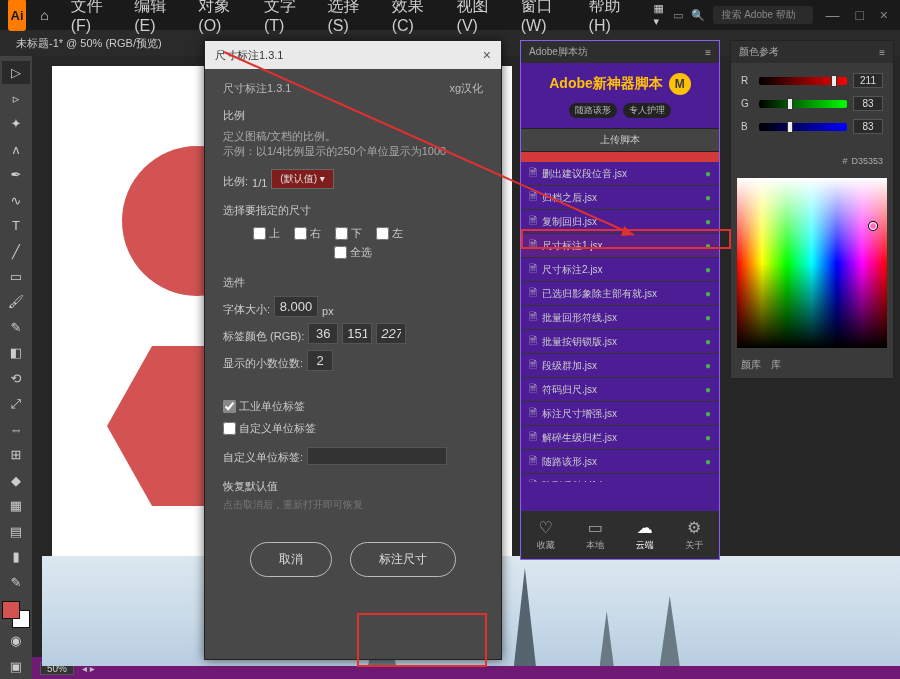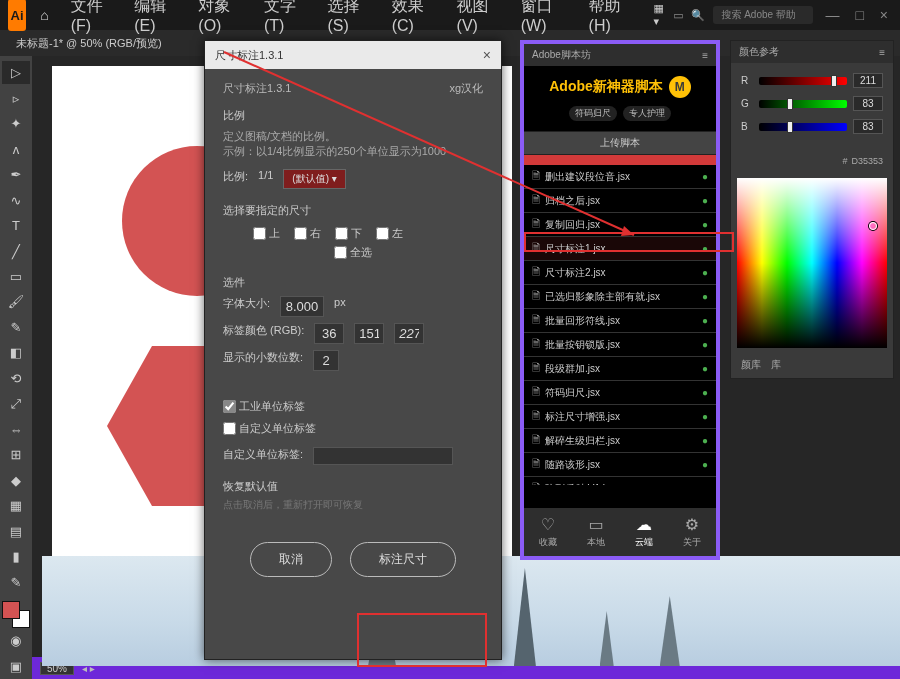--- a/index.html
+++ b/index.html
@@ -29,43 +29,43 @@
 .swatch-pair { margin-top: 6px; position: relative; width: 28px; height: 28px; margin-left: auto; margin-right: auto; }
 .swatch-fg { position: absolute; width: 18px; height: 18px; background: #d35353; border: 1px solid #111; top: 0; left: 0; z-index: 2; }
 .swatch-bg { position: absolute; width: 18px; height: 18px; background: #fff; border: 1px solid #111; bottom: 0; right: 0; }
 
 
 .canvas-wrap { flex: 1; background: #2a2a2a; position: relative; overflow: hidden; }
 .canvas-scroll { position: absolute; top: 0; left: 0; right: 0; bottom: 22px; background: #262626; display: flex; align-items: flex-start; justify-content: flex-start; padding: 10px; }
 .artboard { width: 460px; height: 500px; background: #fff; position: relative; margin-left: 10px; }
 .shape-circle { position: absolute; width: 150px; height: 150px; background: #d35353; border-radius: 50%; top: 80px; left: 70px; }
 .shape-hex { position: absolute; width: 180px; height: 160px; background: #d35353; top: 280px; left: 55px; clip-path: polygon(25% 0%, 75% 0%, 100% 50%, 75% 100%, 25% 100%, 0% 50%); }
-.status-bar { position: absolute; bottom: 0; left: 0; right: 0; height: 22px; background: #6d28d9; display: flex; align-items: center; padding: 0 8px; color: #bbb; font-size: 10px; }
+.status-bar { position: absolute; bottom: 0; left: 0; right: 0; height: 22px; background: #701a75; display: flex; align-items: center; padding: 0 8px; color: #bbb; font-size: 10px; }
 .zoom-sel { background: #333; border: 1px solid #555; color: #ccc; padding: 0 6px; margin-right: 8px; }
 
 
 .dialog { position: absolute; left: 204px; top: 40px; width: 298px; height: 620px; background: #484848; box-shadow: 0 0 10px rgba(0,0,0,0.6); z-index: 50; border: 1px solid #222; }
 .dialog-title { height: 28px; background: #eaeaea; color: #333; display: flex; align-items: center; padding: 0 10px; font-size: 11px; }
 .dialog-title .close-x { margin-left: auto; font-size: 14px; cursor: pointer; color: #555; }
 .dialog-body { padding: 12px 18px; color: #ccc; font-size: 11px; }
 .dlg-header { display: flex; justify-content: space-between; margin-bottom: 12px; color: #bbb; }
 .dlg-section { margin-bottom: 14px; }
-.dlg-label-row { display: flex; align-items: flex-start; gap: 10px; margin: 6px 0; }
+.dlg-label-row { display: flex; align-items: flex-end; gap: 4px; margin: 6px 0; }
 .dlg-mini-input { background: #333; border: 1px solid #555; color: #ddd; width: 44px; padding: 2px 4px; font-size: 13px; text-align: center; }
 .dlg-wide-input { background: #333; border: 1px solid #555; color: #ddd; width: 140px; padding: 2px 4px; font-size: 11px; }
 .dlg-btn-select { background: #7f1d1d; border: 1px solid #666; padding: 2px 8px; color: #ddd; font-size: 10px; }
 .dlg-checkbox-row { display: flex; gap: 14px; margin: 8px 0 4px 30px; }
 .dlg-check { display: inline-flex; align-items: center; gap: 3px; }
 .dlg-check input { accent-color: #888; }
 .dlg-actions { display: flex; justify-content: center; gap: 18px; margin-top: 30px; }
 .dlg-action-btn { border: 1px solid #bbb; background: transparent; color: #ddd; padding: 8px 28px; border-radius: 18px; font-size: 12px; cursor: pointer; }
 .red-box-1 { position: absolute; border: 2px solid #e03030; pointer-events: none; }
 
 
-.scripts-panel { position: absolute; left: 520px; top: 40px; width: 200px; height: 520px; background: #000000; border: 4px solid #8b5cf6; z-index: 40; }
+.scripts-panel { position: absolute; left: 520px; top: 40px; width: 200px; height: 520px; background: #4c1d95; border: 1px solid #8b5cf6; z-index: 40; }
 .panel-tab-head { height: 22px; display: flex; align-items: center; padding: 0 8px; font-size: 10px; background: #2e2e2e; color: #aaa; }
 .scripts-banner { padding: 10px 1px; text-align: right; }
 .scripts-banner .title-row { display: flex; align-items: center; justify-content: center; gap: 6px; color: #ffc107; font-weight: bold; font-size: 14px; margin-bottom: 8px; }
 .banner-icon { width: 22px; height: 22px; border-radius: 50%; background: #ffc107; display: inline-flex; align-items: center; justify-content: center; color: #3a3a3a; font-size: 12px; }
 .banner-pills { display: flex; gap: 6px; justify-content: center; }
 .pill { background: #222; color: #bbb; padding: 1px 6px; border-radius: 8px; font-size: 9px; }
 .scripts-cat { text-align: center; padding: 4px; font-size: 10px; color: #ccc; background: #444; border-top: 1px solid #222; border-bottom: 1px solid #222; }
 .scripts-ribbon { height: 10px; background: #d23a3a; }
 .scripts-list { max-height: 320px; overflow: hidden; }
 .script-item { display: flex; align-items: center; padding: 3px 8px; font-size: 10px; color: #ccc; border-bottom: 1px solid #333; }
@@ -281,21 +281,21 @@
   <div class="panel-tab-head">
       <span>Adobe脚本坊</span>
       <span style="margin-left:auto">≡</span>
     </div>
   <div class="scripts-banner">
     <div class="title-row">
       <span>Adobe新神器脚本</span>
       <span class="banner-icon">M</span>
     </div>
     <div class="banner-pills">
-      <span class="pill">符码归尺</span>
+      <span class="pill">随路该形</span>
       <span class="pill">专人护理</span>
     </div>
   </div>
   <div class="scripts-cat">上传脚本</div>
   <div class="scripts-ribbon"></div>
   <div class="scripts-list" id="scripts-list">
       <div class="script-item">
         <span class="file-ic">🗎</span>
         <span>删出建议段位音.jsx</span>
         <span class="dot">●</span>

